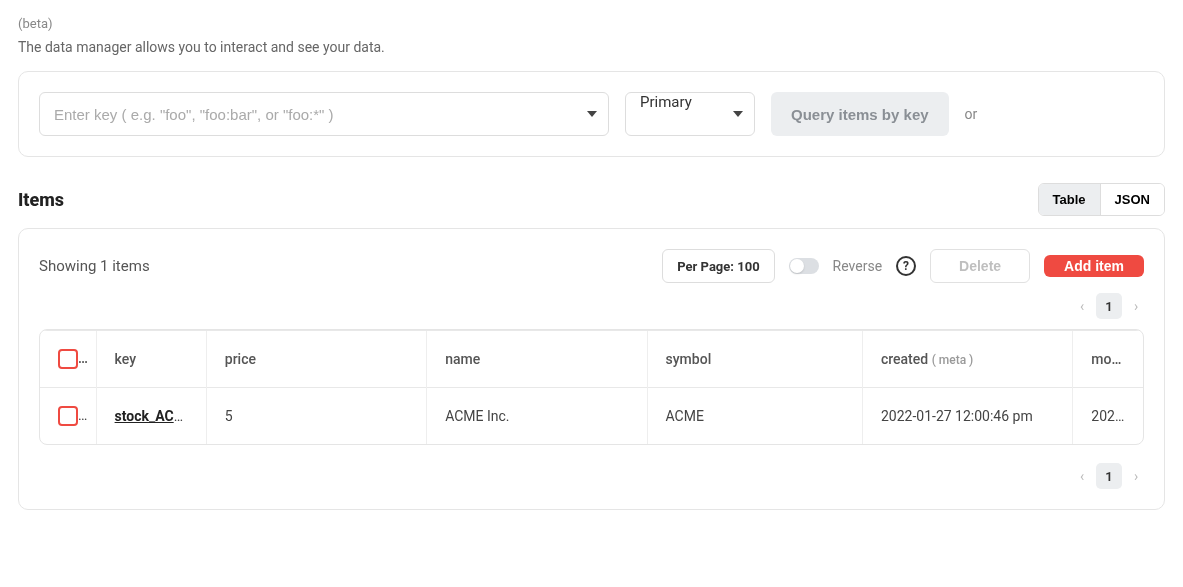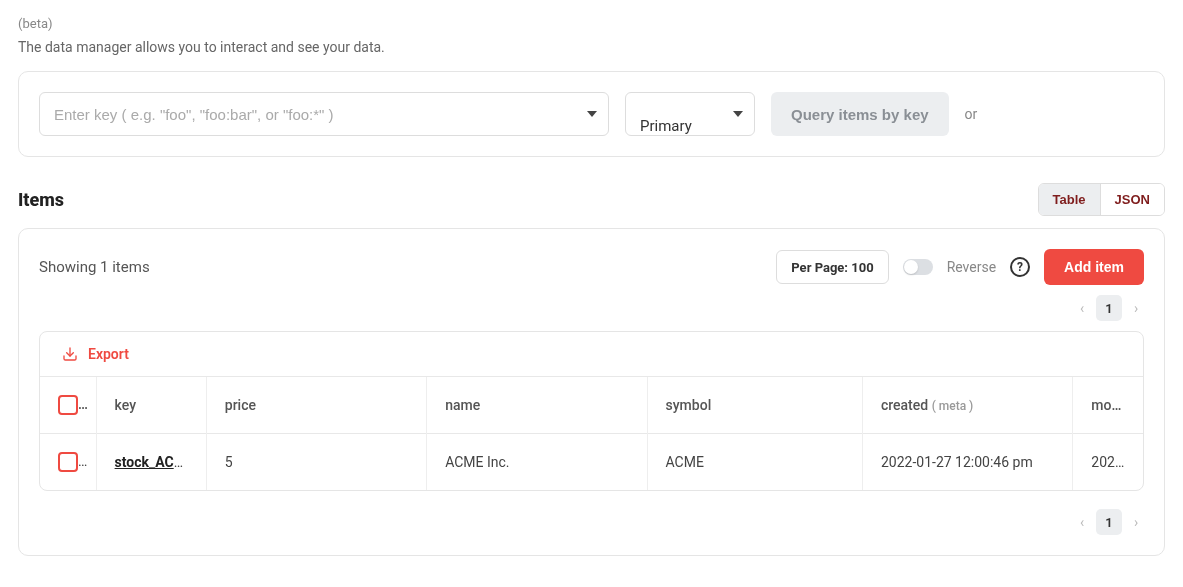--- a/index.html
+++ b/index.html
@@ -70,21 +70,21 @@
   }
   .select-primary .sel-box {
     width: 100%;
     height: 44px;
     border: 1px solid #ddd;
     border-radius: 6px;
     padding: 0 32px 0 14px;
     font-size: 15px;
     background: #fff;
     display: flex;
-    align-items: flex-end;
+    align-items: flex-start;
     cursor: pointer;
   }
   .btn {
     height: 44px;
     border-radius: 6px;
     padding: 0 20px;
     font-size: 15px;
     font-weight: 600;
     border: none;
     cursor: pointer;
@@ -118,21 +118,21 @@
     border: 1px solid #ddd;
     border-radius: 6px;
     overflow: hidden;
   }
   .seg button {
     background: #fff;
     border: none;
     padding: 8px 14px;
     font-size: 13px;
     font-weight: 700;
-    color: #7f1d1d;
+    color: #000000;
     cursor: pointer;
   }
   .seg button.active {
     background: #eceef0;
   }
   .seg button + button {
     border-left: 1px solid #ddd;
   }
   .items-panel {
     border: 1px solid #e5e5e5;
@@ -194,21 +194,21 @@
     border: 1px solid #e1e1e1;
     background: #fff;
     color: #bfbfbf;
     border-radius: 6px;
     padding: 0 28px;
     font-size: 14px;
     font-weight: 600;
     cursor: not-allowed;
   }
   .btn-add {
-    height: 36px;
+    height: 22px;
     background: #ef4a41;
     color: #fff;
     border: none;
     border-radius: 6px;
     padding: 0 20px;
     font-size: 14px;
     font-weight: 600;
     cursor: pointer;
   }
   .pager {
@@ -358,41 +358,32 @@
 
     <div class="perpage">Per Page: 100</div>
 
     <div class="toggle">
       <div class="knob"></div>
     </div>
     <span class="reverse-label">Reverse</span>
 
     <span class="help-circle">?</span>
 
+    <button class="btn-outline">Delete</button>
 
     <button class="btn-add">Add item</button>
   </div>
 
   <div class="pager">
     <span class="nav">‹</span>
     <span class="page">1</span>
     <span class="nav">›</span>
   </div>
 
   <div class="table-wrap">
-    <div class="export-row">
-      <span>
-        <svg width="16" height="16" viewBox="0 0 24 24" fill="none" stroke-width="2" stroke-linecap="round" stroke-linejoin="round">
-          <path d="M21 15v4a2 2 0 0 1-2 2H5a2 2 0 0 1-2-2v-4"></path>
-          <polyline points="7 10 12 15 17 10"></polyline>
-          <line x1="12" y1="15" x2="12" y2="3"></line>
-        </svg>
-      </span>
-      <span>Export</span>
-    </div>
 
     <table class="data">
       <thead>
         <tr>
           <th>
             <span class="chk"></span>
           </th>
           <th class="col-key">key</th>
           <th class="col-price">price</th>
           <th class="col-name">name</th>

